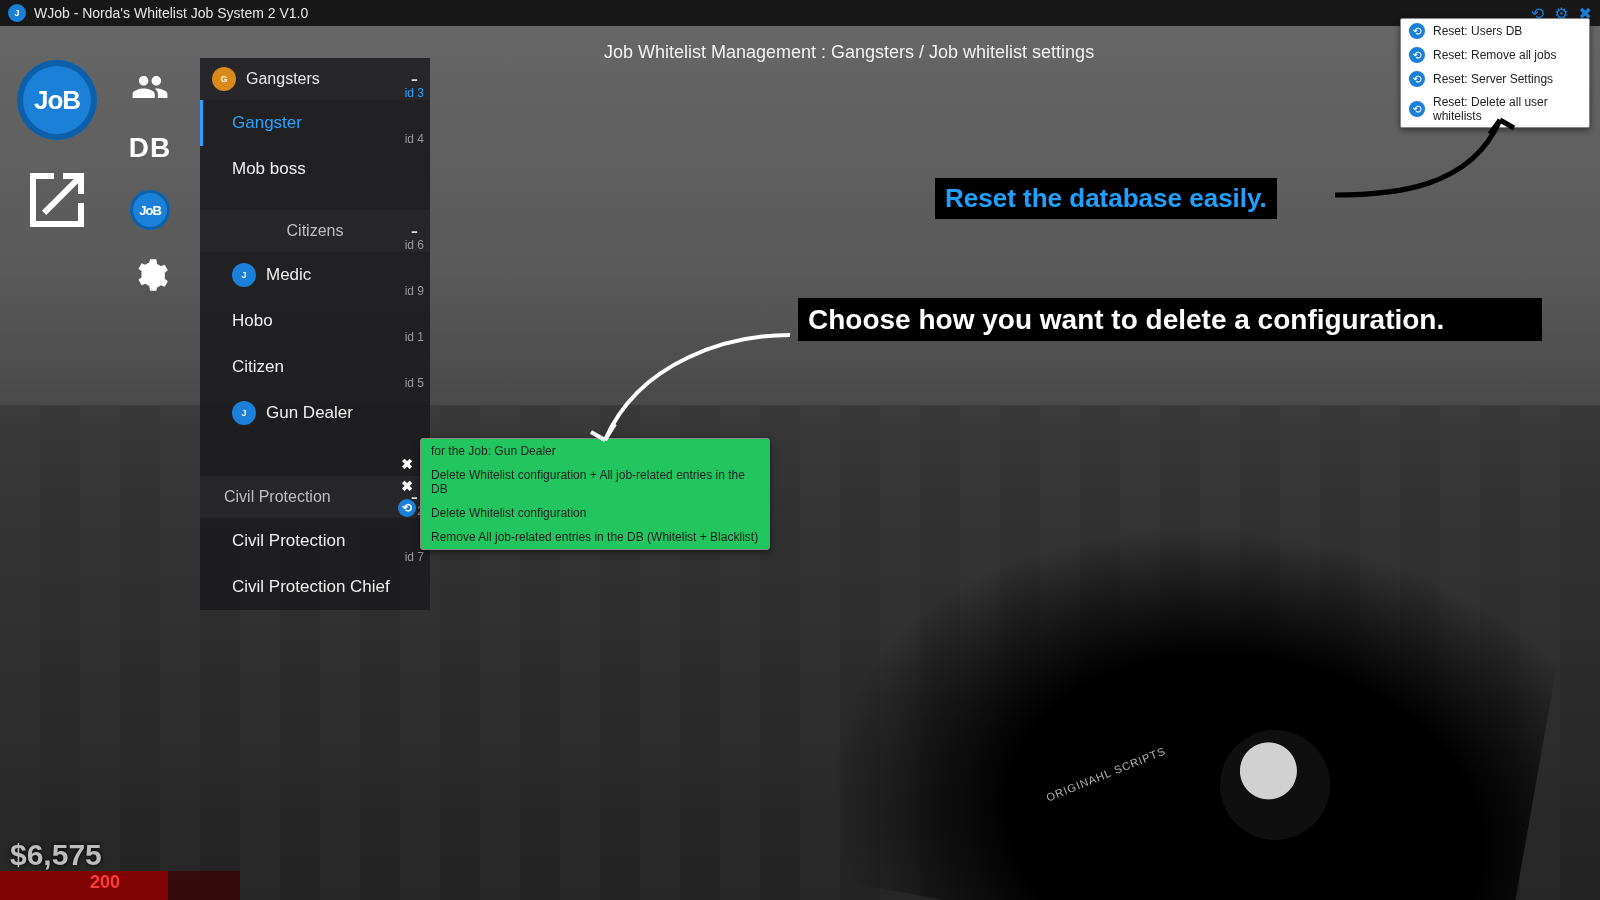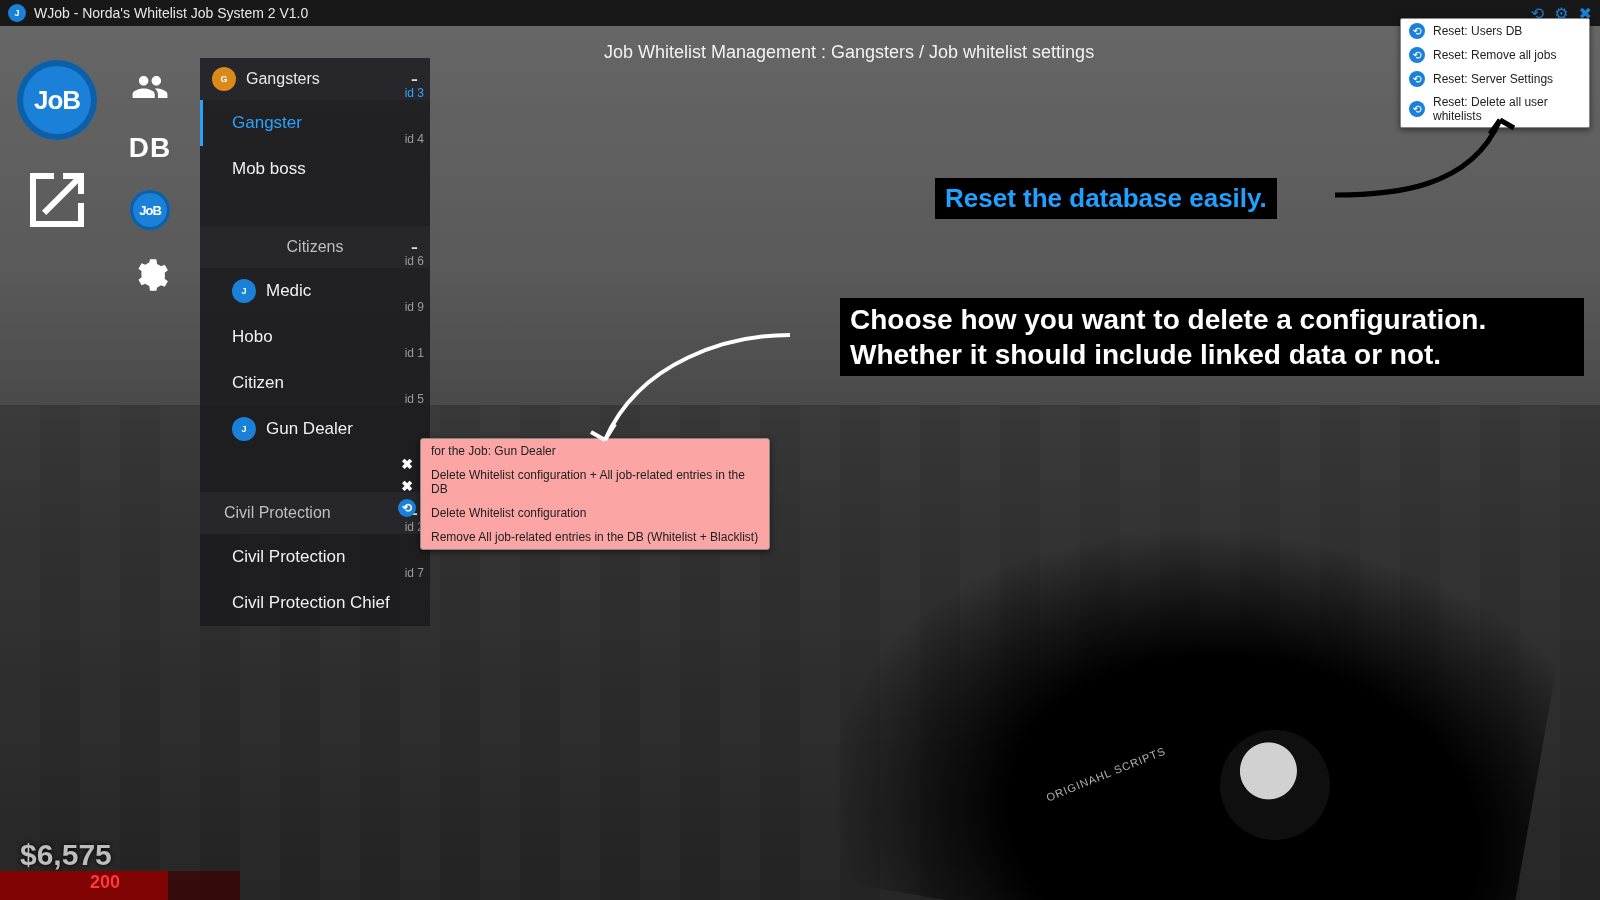--- a/index.html
+++ b/index.html
@@ -89,21 +89,21 @@
 
 
 .header-text{
   position:absolute; top:42px; left:50%; transform:translateX(-40%);
   color:#f2f2f2; font-size:18px;
 }
 
 
 .ctx{
   position:absolute; top:438px; left:420px; width:350px;
-  background:#fca5a5; border:1px solid #888; border-radius:3px;
+  background:#22c55e; border:1px solid #888; border-radius:3px;
   font-size:12px; color:#222;
   box-shadow:0 2px 6px rgba(0,0,0,.5);
 }
 .ctx .row{ padding:5px 10px; display:flex; align-items:center; }
 .ctx-side{
   position:absolute; top:455px; left:398px; display:flex;flex-direction:column;gap:4px;
 }
 .ctx-side span{
   width:18px;height:18px;color:#fff;font-weight:bold;font-size:14px;
   display:flex;align-items:center;justify-content:center;
@@ -132,21 +132,20 @@
 }
 .callout.blue{ color:#20a0ff; font-size:26px; }
 
 
 .arrow-svg{ position:absolute; pointer-events:none; }
 
 
 .hud-money{
   position:absolute; left:10px; bottom:28px; color:#bdbdbd; font-size:30px; font-weight:bold;
   text-shadow:0 0 4px #000;
-  margin-left:10px;
 }
 .hud-hp{
   position:absolute; left:0; bottom:0; width:240px; height:29px;
   background:rgba(60,0,0,.7);
 }
 .hud-hp .bar{ position:absolute; inset:0; width:70%; background:rgba(180,0,0,.6); }
 .hud-hp .val{ position:absolute; left:90px; top:1px; color:#ff3a3a; font-size:18px; font-weight:bold;}
 
 .water{ position:absolute; right:430px; bottom:120px; color:#ddd; font-size:11px; transform:rotate(-22deg); opacity:.8; letter-spacing:1px;}
 .swirl{
@@ -224,21 +223,21 @@
       <span>Gangster</span>
     </div>
   </div>
   <div style="position:relative">
     <span class="idtag grey">id 4</span>
     <div class="job-row">
       <span>Mob boss</span>
     </div>
   </div>
 
-  <div class="group-head" style="margin-top:34px;justify-content:center;color:#bfbfbf">
+  <div class="group-head" style="margin-top:18px;justify-content:center;color:#bfbfbf">
     <span>Citizens</span>
     <span class="collbtn">-</span>
   </div>
   <div style="position:relative">
     <span class="idtag grey">id 6</span>
     <div class="job-row">
       <span class="chip">J</span>
       <span>Medic</span>
     </div>
   </div>
@@ -305,23 +304,22 @@
       <span class="cir">⟲</span>
       <span>Reset: Server Settings</span>
     </div>
   <div class="r">
       <span class="cir">⟲</span>
       <span>Reset: Delete all user whitelists</span>
     </div>
 </div>
 
 <div class="callout blue" style="top:178px; left:935px;">Reset the database easily.</div>
-<div class="callout" style="top:298px; left:840px; width:744px;">
+<div class="callout" style="top:298px; left:798px; width:744px;">
   <div>Choose how you want to delete a configuration.</div>
-  <div>Whether it should include linked data or not.</div>
 </div>
 
 <svg class="arrow-svg" style="top:100px; left:1330px;" width="220" height="110">
   <path d="M5 95 C 60 95, 140 90, 170 20" stroke="#000" stroke-width="5" fill="none"></path>
   <path d="M170 20 l-10 14 M170 20 l14 8" stroke="#000" stroke-width="5" fill="none"></path>
 </svg>
 <svg class="arrow-svg" style="top:330px; left:580px;" width="230" height="130">
   <path d="M210 5 C 150 5, 60 30, 25 110" stroke="#fff" stroke-width="4" fill="none"></path>
   <path d="M25 110 l-14 -8 M25 110 l10 -16" stroke="#fff" stroke-width="4" fill="none"></path>
 </svg>

